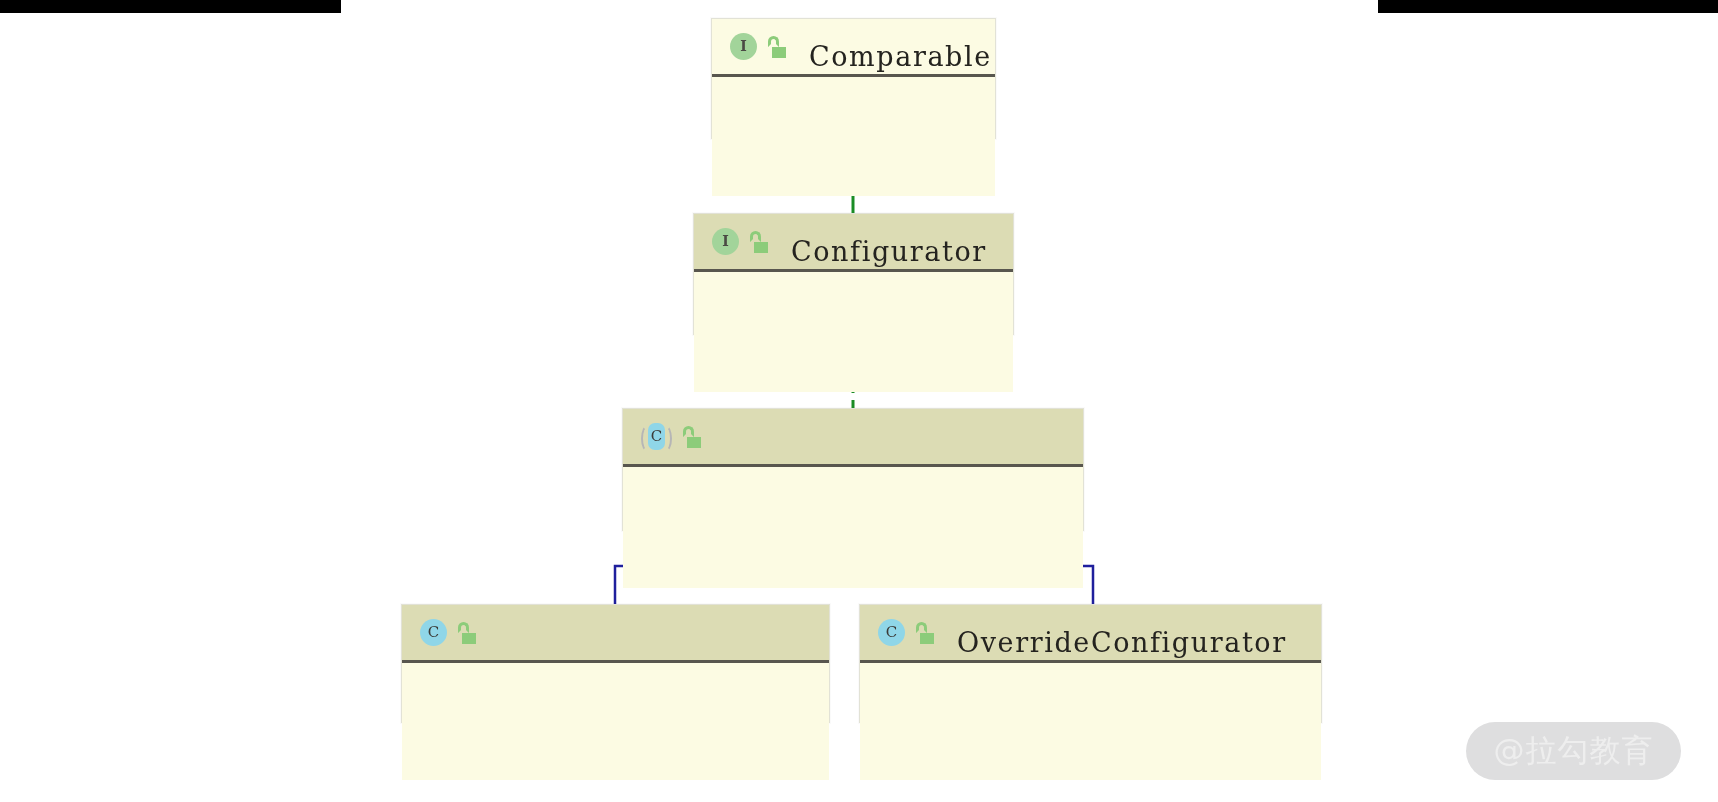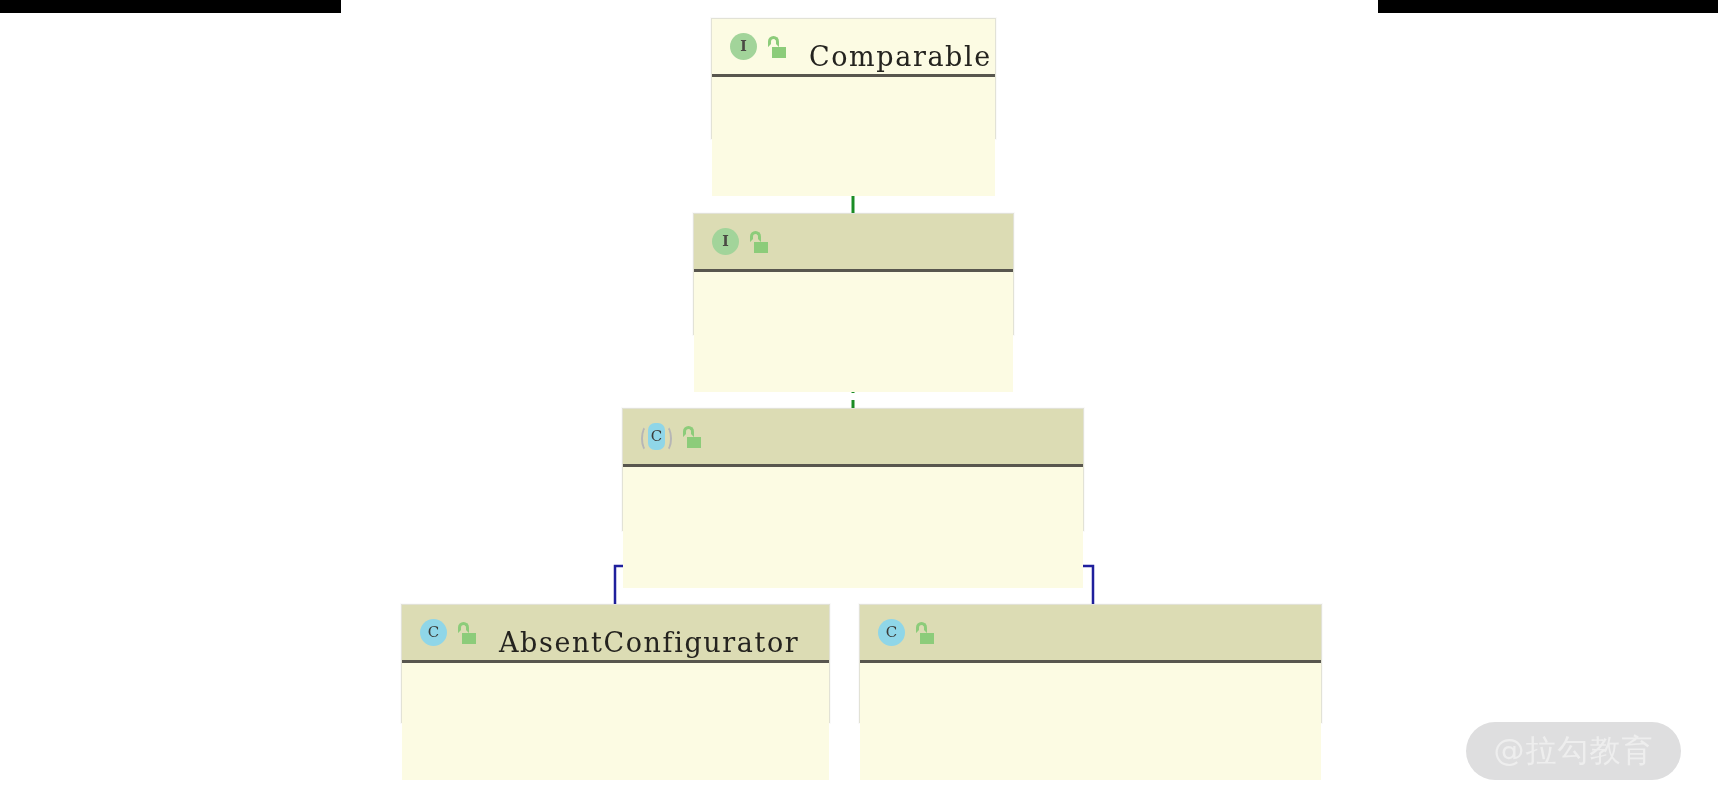--- a/index.html
+++ b/index.html
@@ -207,20 +207,21 @@
 
 <div class="uml-box" style="left:693px; top:213px; width:321px; height:122px;">
   <div class="uml-header header-highlight">
     <span class="icon-slot">
       <span class="icon-interface">I</span>
     </span>
     <span class="icon-slot icon-padlock">
       <span class="pl-shackle"></span>
         <span class="pl-body"></span>
     </span>
+    <span class="uml-title">Configurator</span>
   </div>
   <div class="uml-body"></div>
 </div>
 
 <div class="uml-box" style="left:622px; top:408px; width:462px; height:123px;">
   <div class="uml-header header-highlight">
     <span class="icon-slot icon-abstract-class">
       <span class="ac-arc ac-arc-left"></span>
       <span class="ac-core">C</span>
       <span class="ac-arc ac-arc-right"></span>
@@ -235,33 +236,33 @@
 
 <div class="uml-box" style="left:401px; top:604px; width:429px; height:119px;">
   <div class="uml-header header-highlight">
     <span class="icon-slot">
       <span class="icon-class">C</span>
     </span>
     <span class="icon-slot icon-padlock">
       <span class="pl-shackle"></span>
         <span class="pl-body"></span>
     </span>
-    <span class="uml-title">AbsentConfigurator</span>
   </div>
   <div class="uml-body"></div>
 </div>
 
 <div class="uml-box" style="left:859px; top:604px; width:463px; height:119px;">
   <div class="uml-header header-highlight">
     <span class="icon-slot">
       <span class="icon-class">C</span>
     </span>
     <span class="icon-slot icon-padlock">
       <span class="pl-shackle"></span>
         <span class="pl-body"></span>
     </span>
+    <span class="uml-title">OverrideConfigurator</span>
   </div>
   <div class="uml-body"></div>
 </div>
 
 <div id="watermark">
   <span class="wm-text">@拉勾教育</span>
 </div>
 
 </body></html>

